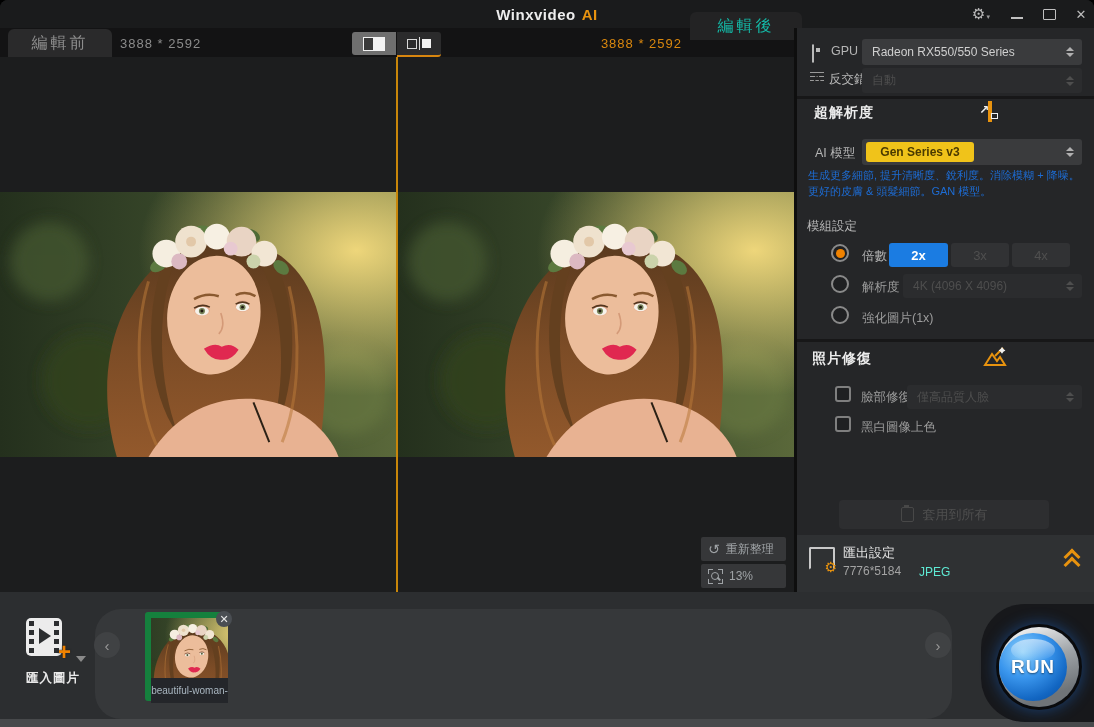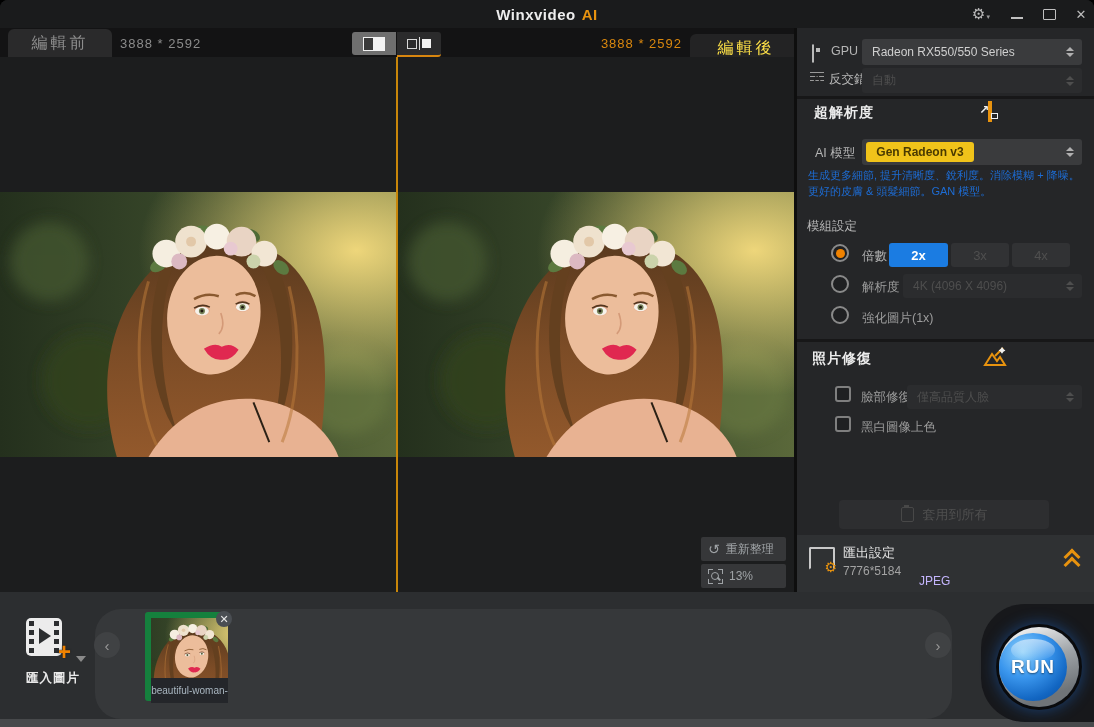--- a/index.html
+++ b/index.html
@@ -16,21 +16,21 @@
   .gear{font-size:15px;}
   .gear .drop{font-size:7px;margin-left:1px;margin-top:6px;color:#9a9a9a;}
   .min-glyph{width:12px;height:2px;background:#c0c0c0;margin-top:8px;}
   .max-glyph{width:11px;height:9px;border:1.5px solid #c0c0c0;border-radius:1px;}
   .close-glyph{font-size:13px;}
   
   .vheader{left:0;top:28px;width:794px;height:29px;background:#131314;}
   .tab{height:28px;top:29px;border-radius:6px 6px 0 0;display:flex;align-items:center;justify-content:center;
        font-size:16px;letter-spacing:3px;cursor:pointer;}
   .tab-before{left:8px;width:104px;background:#2a2a2b;color:#8e8e8e;top:29px;}
-  .tab-after{left:690px;width:112px;background:#232324;color:#fde047;top:34px;}
+  .tab-after{left:690px;width:112px;background:#232324;color:#14b8a6;top:12px;}
   .dims{top:36px;font-size:13px;letter-spacing:1px;}
   .dims-before{left:120px;color:#8b8b8b;}
   .dims-after{left:560px;width:122px;text-align:right;color:#d9870e;}
   .cmpbtn{top:32px;width:44px;height:23px;display:flex;align-items:center;justify-content:center;cursor:pointer;}
   .cmp1{left:352px;background:#6f6f6f;border-radius:3px 0 0 3px;}
   .cmp2{left:397px;background:#2b2b2c;border-radius:0 3px 3px 0;border-bottom:2px solid #d8860f;}
   .cmp1-icon{width:20px;height:12px;border:1px solid #f2f2f2;background:linear-gradient(90deg,#3a3a3a 45%,#f2f2f2 45%);}
   .cmp2-icon{display:flex;align-items:center;gap:2px;}
   .cmp2-icon .sq-o{width:8px;height:8px;border:1.5px solid #d8d8d8;}
   .cmp2-icon .bar{width:1.5px;height:13px;background:#d8d8d8;}
@@ -296,21 +296,21 @@
         </span>
     </div>
 
     <div class="sb sep" style="top:68px;"></div>
 
     <span class="sb sect-title" style="left:17px;top:76px;">超解析度</span>
     <span class="sb upscale-ic" style="left:189px;top:75px;"><span class="arrow">↗</span><span class="sq"></span></span>
 
     <span class="sb lbl" style="left:18px;top:117px;">AI 模型</span>
     <div class="sb select" style="left:65px;top:111px;width:220px;height:26px;padding-left:4px;">
-      <span class="pill" style="width:108px;height:20px;">Gen Radeon v3</span>
+      <span class="pill" style="width:108px;height:20px;">Gen Series v3</span>
       <span style="flex:1;"></span>
       <span class="updown">
           <i class="tri-up"></i>
           <i class="tri-down"></i>
         </span>
     </div>
 
     <div class="sb desc" style="left:11px;top:139px;width:282px;">生成更多細節, 提升清晰度、銳利度。消除模糊 + 降噪。更好的皮膚 &amp; 頭髮細節。GAN 模型。</div>
 
     <span class="sb lbl" style="left:10px;top:190px;font-family:Liberation Mono, monospace;">模組設定</span>
@@ -369,21 +369,21 @@
       <span>套用到所有</span>
     </div>
 
     <div class="sb export-card">
       <span class="export-ic">
         <span class="frame"></span>
           <span class="gearlet">⚙</span>
       </span>
       <span class="sb" style="left:46px;top:9px;color:#e2e2e2;font-size:13px;">匯出設定</span>
       <span class="sb" style="left:46px;top:29px;color:#a3a3a3;font-size:12px;">7776*5184</span>
-      <span class="sb" style="left:122px;top:39px;color:#c4b5fd;font-size:12px;">JPEG</span>
+      <span class="sb" style="left:122px;top:30px;color:#5eead4;font-size:12px;">JPEG</span>
       <span class="chev2">
           <i></i>
           <i></i>
         </span>
     </div>
   </div>
 
   <div class="abs bottombar"></div>
   <div class="abs strip"></div>
   <div class="abs bottomedge"></div>

